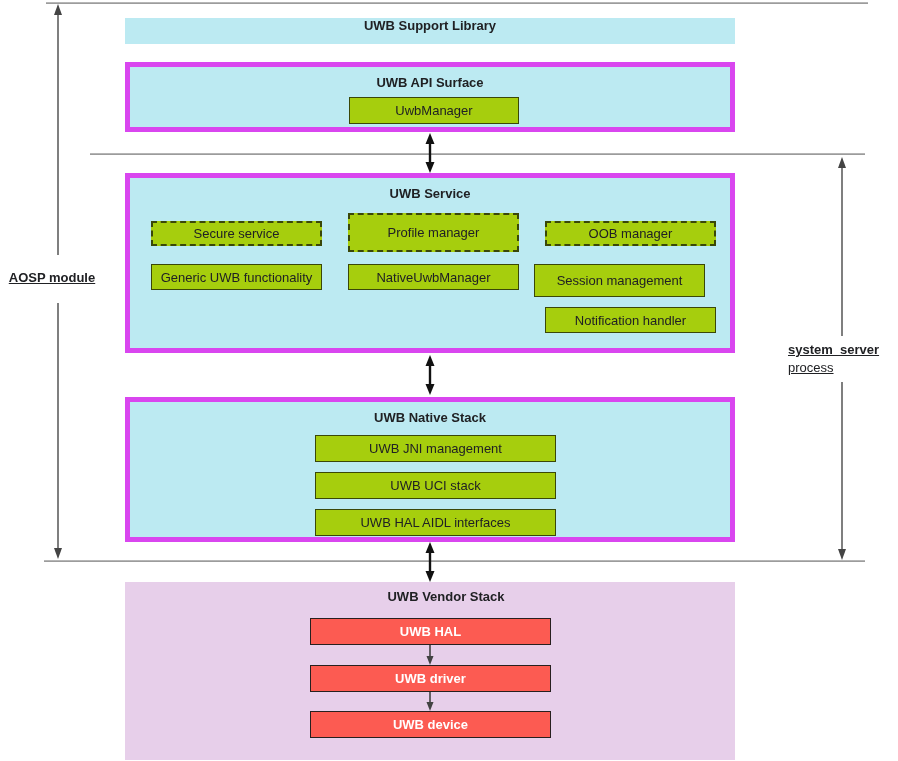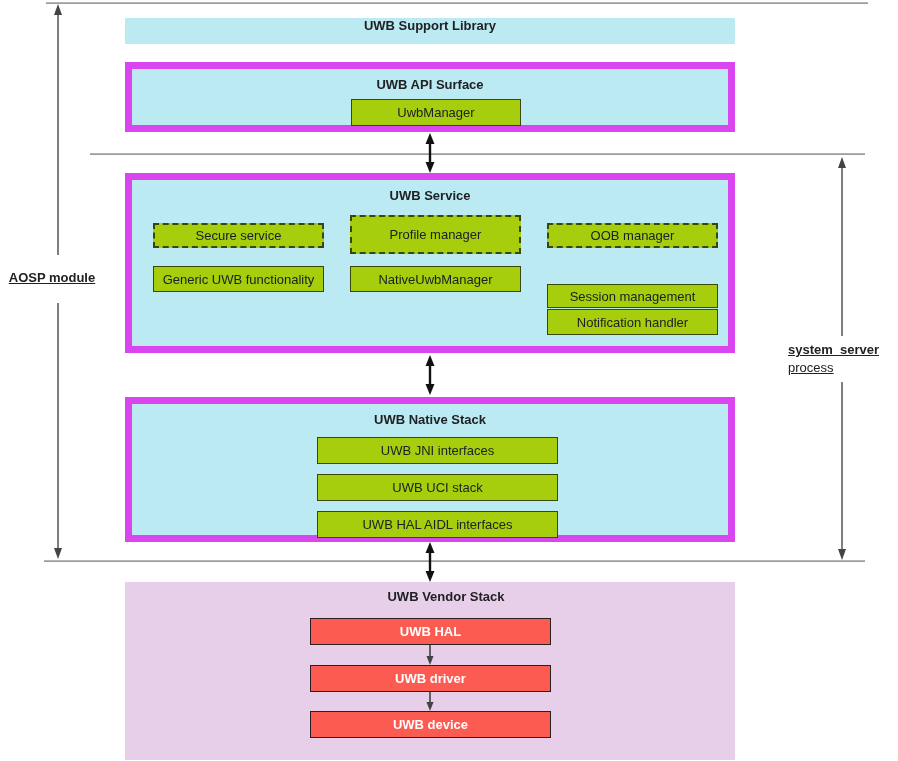--- a/index.html
+++ b/index.html
@@ -3,21 +3,21 @@
 <meta charset="utf-8">
 <style>
   * { margin:0; padding:0; box-sizing:border-box; }
   html,body { background:#ffffff; }
   .canvas {
     position:relative; width:898px; height:761px; background:#ffffff;
     font-family:"Liberation Sans", sans-serif; color:#202124; overflow:hidden;
   }
   .hline { position:absolute; height:2px; background:linear-gradient(#c2c2c2,#8f8f8f); }
   .cyanbox { position:absolute; background:#bceaf2; }
-  .bordered { border:7px solid #d946ef; }
+  .bordered { border:5px solid #d946ef; }
   .box-title {
     position:absolute; left:0; right:0; top:8px; text-align:center;
     font-weight:bold; font-size:13px; color:#202124;
   }
   .greenbox {
     position:absolute; background:#a6ce0d; border:1px solid #3a4708;
     display:flex; align-items:center; justify-content:center;
     font-size:13px; color:#202124; text-align:center;
   }
   .dashed { border:2px dashed #3a4708; }
@@ -79,34 +79,34 @@
 
   <div class="cyanbox bordered" style="left:125px; top:173px; width:610px; height:180px;">
     <div class="box-title">UWB Service</div>
 
     <div class="greenbox dashed" style="left:21px; top:43px; width:171px; height:25px;">Secure service</div>
     <div class="greenbox dashed" style="left:218px; top:35px; width:171px; height:39px;">Profile manager</div>
     <div class="greenbox dashed" style="left:415px; top:43px; width:171px; height:25px;">OOB manager</div>
 
     <div class="greenbox" style="left:21px; top:86px; width:171px; height:26px;">Generic UWB functionality</div>
     <div class="greenbox" style="left:218px; top:86px; width:171px; height:26px;">NativeUwbManager</div>
-    <div class="greenbox" style="left:415px; top:86px; width:171px; height:24px;margin-top:18px;">Session management</div>
+    <div class="greenbox" style="left:404px; top:86px; width:171px; height:33px;">Session management</div>
 
     <div class="greenbox" style="left:415px; top:129px; width:171px; height:26px;">Notification handler</div>
   </div>
 
   <svg style="left:422px; top:355px;" width="16" height="40" viewBox="0 0 16 40">
     <line x1="8" y1="6" x2="8" y2="34" stroke="#111" stroke-width="2.4"></line>
     <polygon points="8,0 12.5,11 3.5,11" fill="#111"></polygon>
     <polygon points="8,40 12.5,29 3.5,29" fill="#111"></polygon>
   </svg>
 
   <div class="cyanbox bordered" style="left:125px; top:397px; width:610px; height:145px;">
     <div class="box-title">UWB Native Stack</div>
-    <div class="greenbox" style="left:185px; top:33px; width:241px; height:27px;">UWB JNI interfaces</div>
+    <div class="greenbox" style="left:185px; top:33px; width:241px; height:27px;">UWB JNI management</div>
     <div class="greenbox" style="left:185px; top:70px; width:241px; height:27px;">UWB UCI stack</div>
     <div class="greenbox" style="left:185px; top:107px; width:241px; height:27px;">UWB HAL AIDL interfaces</div>
   </div>
 
   <svg style="left:422px; top:542px;" width="16" height="40" viewBox="0 0 16 40">
     <line x1="8" y1="6" x2="8" y2="34" stroke="#111" stroke-width="2.4"></line>
     <polygon points="8,0 12.5,11 3.5,11" fill="#111"></polygon>
     <polygon points="8,40 12.5,29 3.5,29" fill="#111"></polygon>
   </svg>
 

